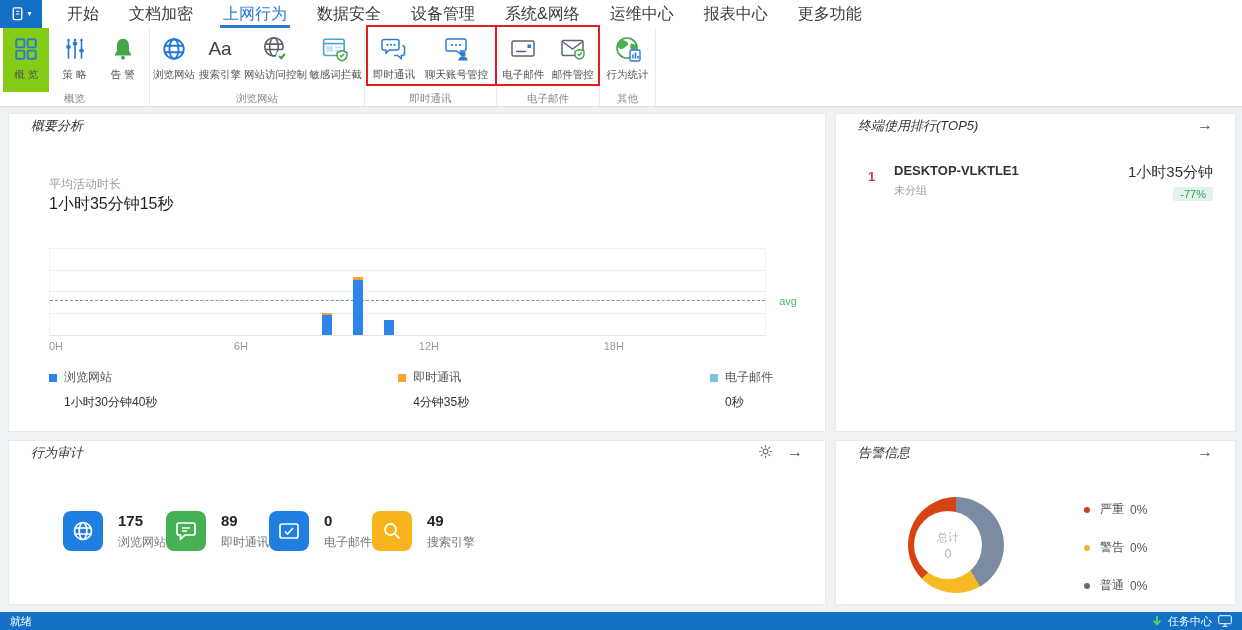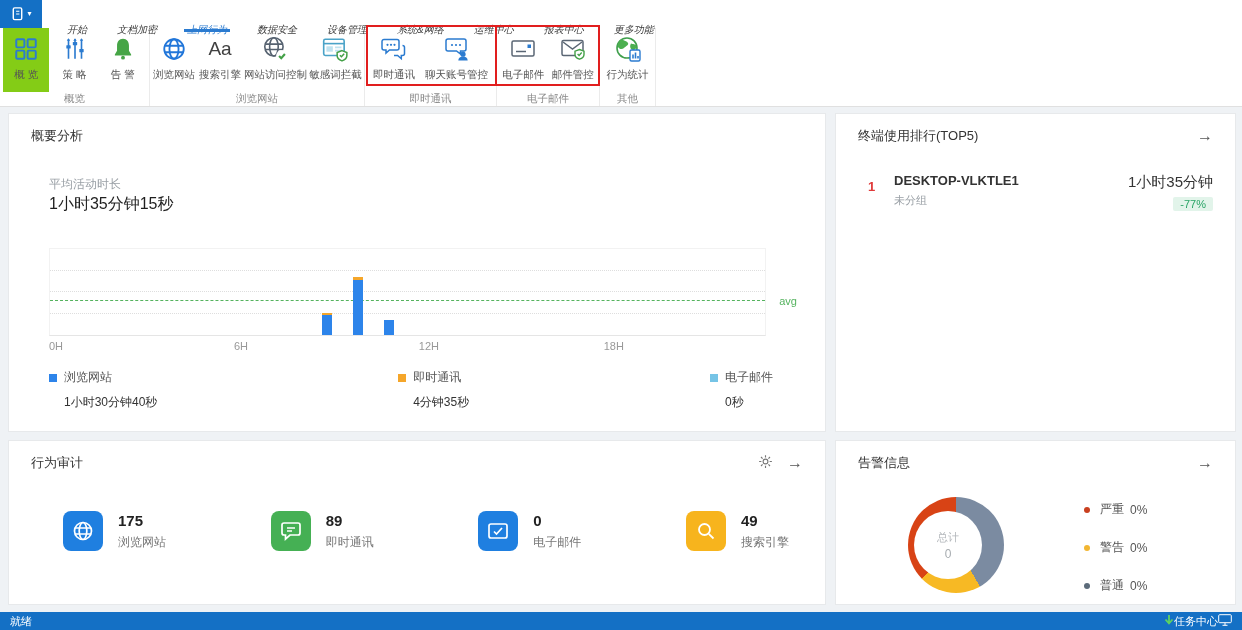--- a/index.html
+++ b/index.html
@@ -6,40 +6,40 @@
   body{
     width:1242px;height:630px;position:relative;overflow:hidden;
     background:#eff2f5;font-family:"Liberation Sans","DejaVu Sans",sans-serif;
     -webkit-font-smoothing:antialiased;
   }
   
   .menu-bar{position:absolute;top:0;left:0;right:0;height:28px;background:#fff;display:flex;align-items:stretch;z-index:3;}
   .app-button{width:42px;background:#1470c5;display:flex;align-items:center;justify-content:center;gap:2px;cursor:pointer;}
   .app-button .caret{color:#fff;font-size:8px;line-height:8px;}
   .menu-items{display:flex;margin-left:10px;}
-  .menu-item{padding:16px 15px;font-size:10px;color:#3c3c3c;line-height:28px;position:relative;cursor:pointer;white-space:nowrap;font-style:italic;}
+  .menu-item{padding:0 15px;font-size:16px;color:#3c3c3c;line-height:28px;position:relative;cursor:pointer;white-space:nowrap;}
   .menu-item.active{color:#2b7bd0;}
   .menu-item.active::after{content:'';position:absolute;left:12px;right:12px;bottom:0;height:3px;background:#2b7bd0;}
   
   .ribbon{position:absolute;top:28px;left:0;right:0;height:78px;background:#fff;border-bottom:1px solid #e0e0e0;display:flex;z-index:2;}
   .ribbon-group{display:flex;flex-direction:column;border-right:1px solid #ebebeb;box-sizing:border-box;flex:0 0 auto;}
   .ribbon-buttons{height:64px;display:flex;align-items:stretch;justify-content:space-evenly;padding:0 1px;}
   .ribbon-btn{min-width:46px;height:64px;box-sizing:border-box;display:flex;flex-direction:column;align-items:center;justify-content:flex-start;padding:5px 3px 0;cursor:pointer;}
   .ribbon-btn.active{background:#84cc16;}
   .ribbon-btn .icn{height:32px;display:flex;align-items:center;justify-content:center;}
   .ribbon-btn .lbl{font-size:10.5px;color:#555;margin-top:3px;white-space:nowrap;}
   .group-label{height:14px;line-height:12px;text-align:center;font-size:10.5px;color:#8a8a8a;}
   .ribbon-filler{flex:1 1 auto;}
   .aa-glyph{font-size:19px;color:#404040;line-height:26px;}
   
   .red-box{position:absolute;border:2px solid #e11e1e;box-sizing:border-box;z-index:6;pointer-events:none;}
   
   .content{position:absolute;top:107px;left:0;right:0;bottom:18px;background:#eff2f5;}
   .card{position:absolute;background:#fff;border:1px solid #e7e9eb;box-sizing:border-box;}
-  .card-header{display:flex;align-items:center;padding:13px 22px 0;font-size:13px;color:#333;}
+  .card-header{display:flex;align-items:flex-start;padding:3px 22px 0;font-size:13px;color:#333;font-style:italic;}
   .card-header .spacer{flex:1;}
   .hdr-icon{color:#555;font-size:16px;line-height:16px;cursor:pointer;}
   .hdr-icon + .hdr-icon{margin-left:14px;}
   #card-summary{left:8px;top:6px;width:818px;height:319px;}
   #card-top{left:835px;top:6px;width:401px;height:319px;}
   #card-audit{left:8px;top:333px;width:818px;height:165px;}
   #card-alerts{left:835px;top:333px;width:401px;height:165px;}
   
   .metric-label{position:absolute;left:40px;top:62px;font-size:12px;color:#9aa0a6;}
   .metric-value{position:absolute;left:40px;top:80px;font-size:16px;font-weight:normal;color:#1f1f1f;}
@@ -60,39 +60,39 @@
   
   .term-item{display:flex;align-items:flex-start;padding:0 22px 0 32px;margin-top:28px;cursor:pointer;}
   .term-rank{color:#e03a3a;font-weight:bold;font-size:13px;width:26px;margin-top:6px;}
   .term-mid{flex:1;}
   .term-name{font-size:13px;font-weight:bold;color:#333;}
   .term-group{font-size:11px;color:#9aa0a6;margin-top:5px;}
   .term-right{text-align:right;}
   .term-dur{font-size:15px;color:#333;}
   .term-badge{display:inline-block;margin-top:5px;background:#e2f4ea;color:#2aa express;color:#2aa567;font-size:11px;padding:1px 7px;border-radius:2px;}
   
-  .stats-row{position:absolute;left:0;right:4px;top:70px;display:flex;justify-content:space-between;padding:0 32px 0 54px;}
+  .stats-row{position:absolute;left:0;right:16px;top:70px;display:flex;padding:0 32px 0 54px;}
   .stat-item{display:flex;align-items:center;gap:15px;cursor:pointer;}
   .stat-tile{width:40px;height:40px;border-radius:8px;display:flex;align-items:center;justify-content:center;}
   .stat-num{font-size:15px;font-weight:bold;color:#222;}
   .stat-lbl{font-size:12px;color:#777;margin-top:5px;}
   
   .donut{position:absolute;left:72px;top:56px;width:96px;height:96px;border-radius:50%;}
   .donut .hole{position:absolute;left:6px;top:14px;width:68px;height:68px;border-radius:50%;background:#fff;display:flex;flex-direction:column;align-items:center;justify-content:center;}
   .donut .hole .hl{font-size:11px;color:#b3b7bb;}
   .donut .hole .hv{font-size:12px;color:#a7acb0;margin-top:2px;}
   .alert-legend{position:absolute;left:248px;top:60px;}
   .al-row{display:flex;align-items:center;margin-bottom:21px;}
   .al-dot{width:6px;height:6px;border-radius:50%;margin-right:10px;}
   .al-lbl{font-size:12px;color:#555;margin-right:6px;}
   .al-val{font-size:12px;color:#555;}
   
   .status-bar{position:absolute;left:0;right:0;bottom:0;height:18px;background:#1470c5;color:#fff;display:flex;align-items:center;font-size:11px;padding:0 10px;box-sizing:border-box;}
   .status-left{flex:1;}
-  .status-right{display:flex;align-items:flex-start;cursor:pointer;}
+  .status-right{display:flex;align-items:center;gap:6px;cursor:pointer;}
 </style>
 </head>
 <body>
 
 <div class="menu-bar">
   <div class="app-button">
     <svg width="15" height="16" viewBox="0 0 16 16">
         <rect x="3.5" y="1.5" width="9" height="12.5" rx="1.5" fill="none" stroke="#fff" stroke-width="1.5"></rect>
         <path d="M6.5 5h3.5M6.5 8h3.5" stroke="#fff" stroke-width="1.2"></path>
       </svg>

